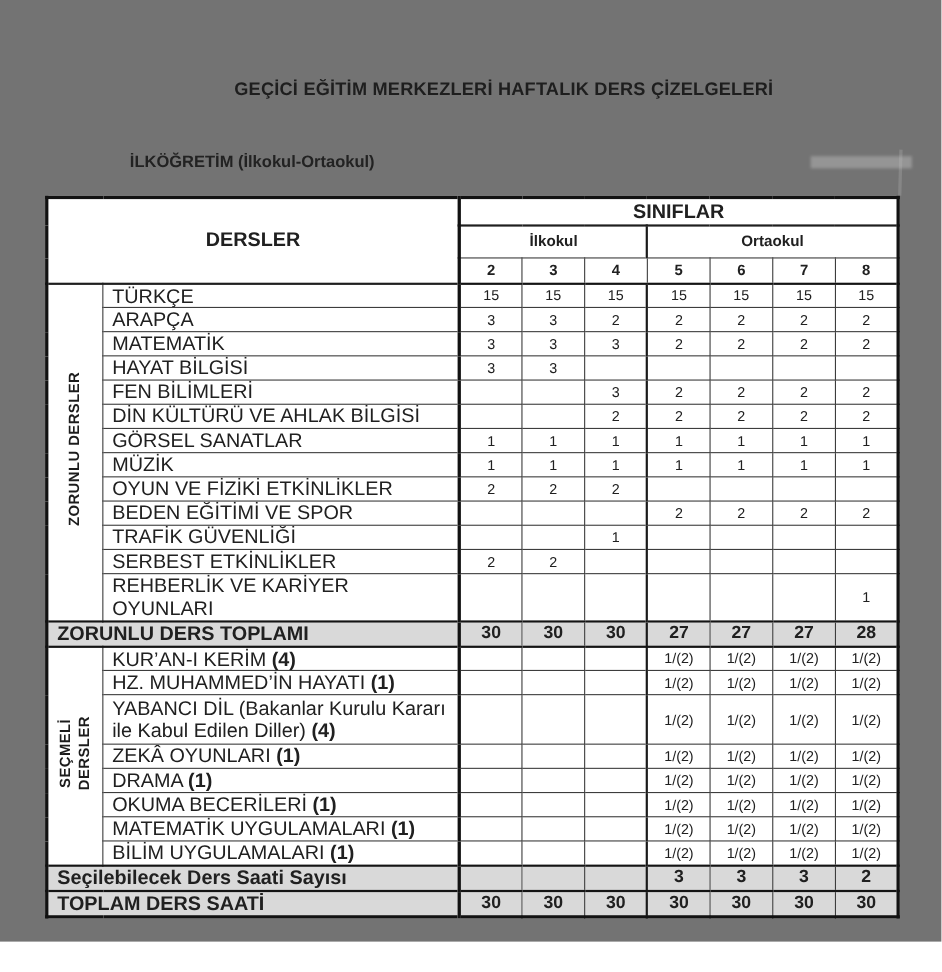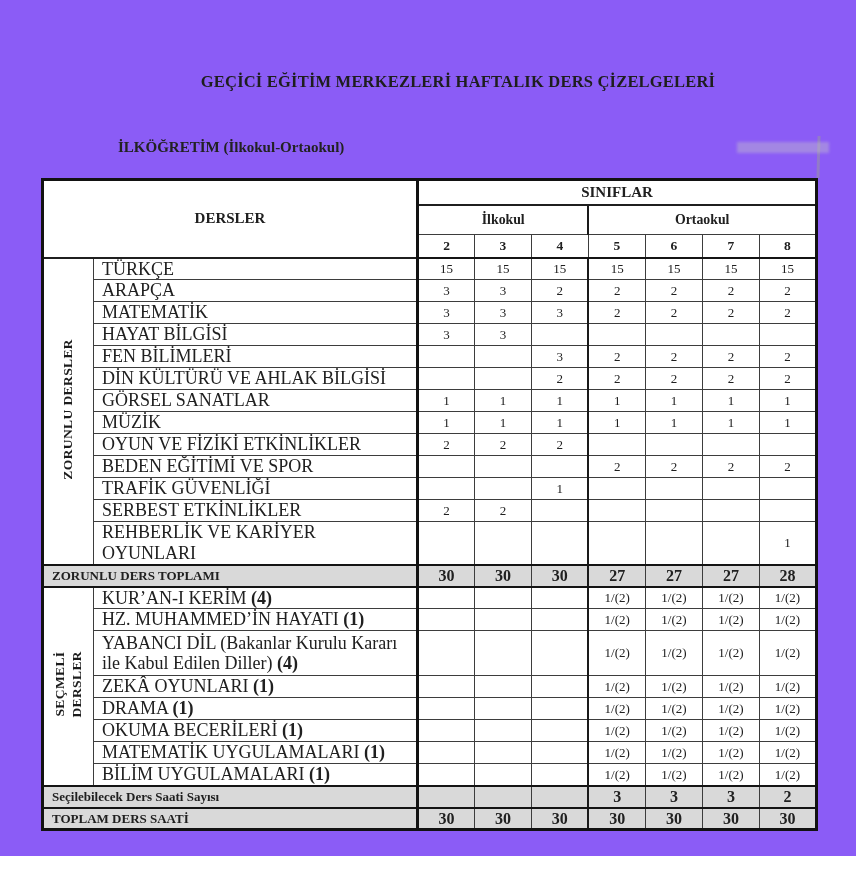--- a/index.html
+++ b/index.html
@@ -10,22 +10,21 @@
     height: 884px;
     font-family: "Liberation Sans", sans-serif;
     color: var(--text, #1b1b1b);
     position: relative;
     overflow: hidden;
   }
   .page {
     position: relative;
     width: 856px;
     height: 856px;
-    background: #8b5cf6;
-    font-family: Liberation Serif, serif;
+    background: #737373;
   }
   .doc-title {
     position: absolute;
     top: 72px;
     left: 108px;
     width: 700px;
     text-align: center;
     font-size: 16.5px;
     font-weight: 700;
     letter-spacing: 0.2px;
@@ -77,21 +76,21 @@
   td, th {
     border: 1.3px solid #3d3d3d;
     padding: 0 4px;
     overflow: hidden;
     color: #202020;
   }
   thead th { font-weight: 700; text-align: center; background: #fff; }
   tr.h1 { height: 25px; }
   tr.h2 { height: 30px; }
   tr.h3 { height: 23px; }
-  tr.h1 th { border-bottom: 2px solid #1f1f1f; font-size: 15px; }
+  tr.h1 th { border-bottom: 2px solid #1f1f1f; font-size: 18px; }
   tr.h2 th { font-size: 13.8px; }
   tr.h3 th { border-bottom: 2.6px solid #141414; font-size: 13.5px; }
   th.dersler {
     border-right: 3px solid #121212;
     border-bottom: 2.6px solid #141414;
     font-size: 13.8px;
   }
   th.ilkokul { border-right: 2.4px solid #1a1a1a; }
   tbody tr { height: 22px; }
   tbody tr.tall { height: 45px; padding-left: 33px; }
@@ -127,21 +126,21 @@
   }
   td.sep { border-right: 2.4px solid #1a1a1a; }
   tr.total-row td {
     background: var(--shaded, #d9d9d9);
     font-weight: 700;
     border-top: 2.4px solid #141414;
     border-bottom: 2.4px solid #141414;
   }
   td.total-label {
     border-right: 3px solid #121212;
-    font-size: 13px;
+    font-size: 18px;
     padding-left: 8px;
   }
   tr.total-row td.num { font-size: 16px; }
 </style>
 </head>
 <body>
 
 <div class="page">
 
   <div class="doc-title">GEÇİCİ EĞİTİM MERKEZLERİ HAFTALIK DERS ÇİZELGELERİ</div>

